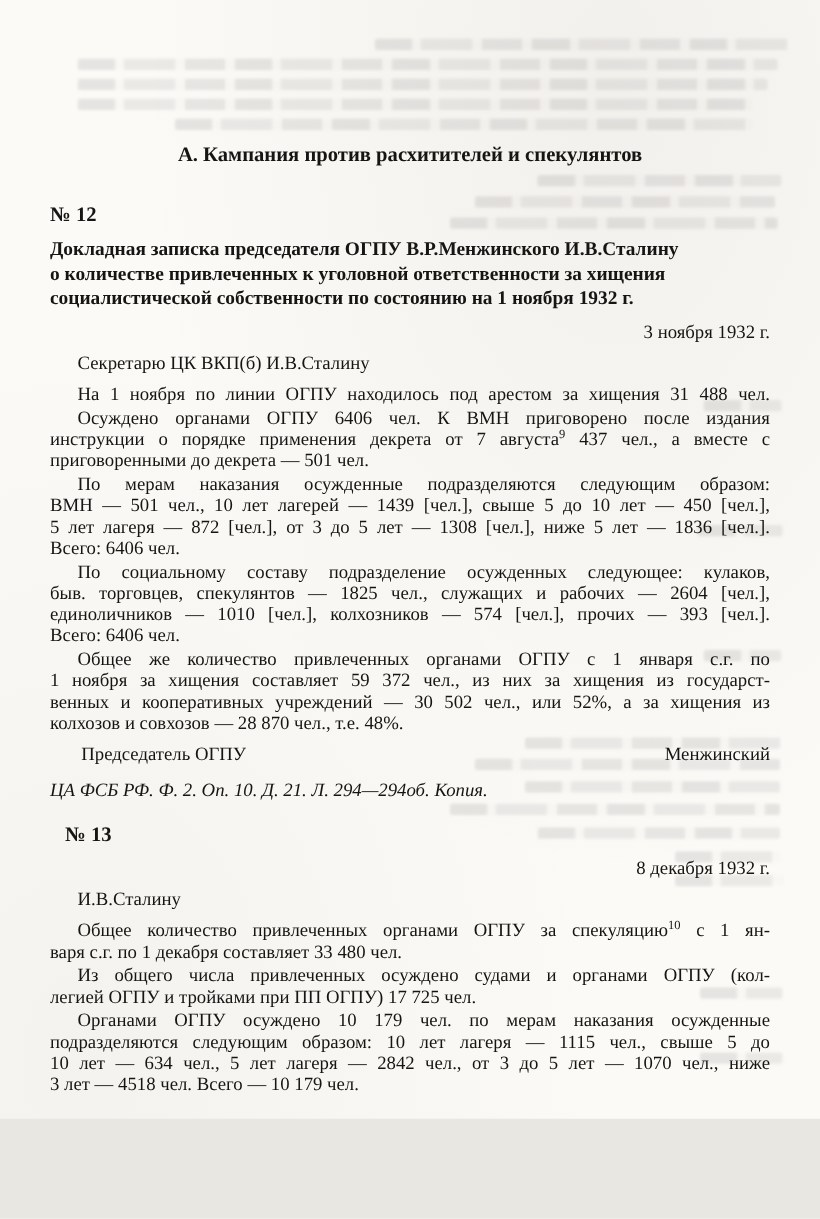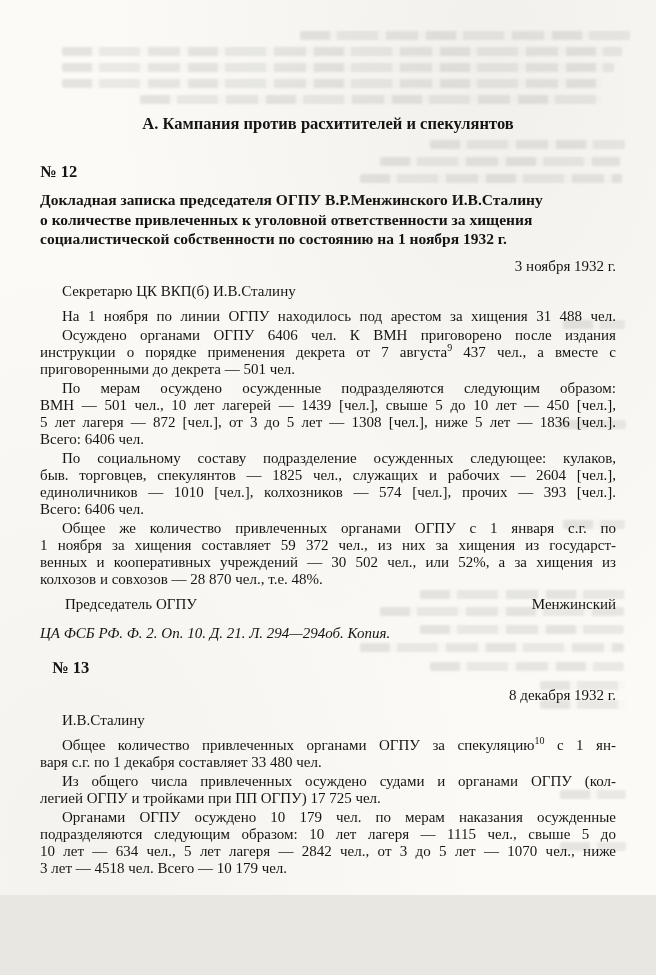--- a/index.html
+++ b/index.html
@@ -140,21 +140,21 @@
         <div class="line j indent">На 1 ноября по линии ОГПУ находилось под арестом за хищения 31 488 чел.</div>
       </div>
 
       <div class="para">
         <div class="line j indent">Осуждено органами ОГПУ 6406 чел. К ВМН приговорено после издания</div>
         <div class="line j"><span>инструкции о порядке применения декрета от 7 августа</span><sup>9</sup><span> 437 чел., а вместе с</span></div>
         <div class="line">приговоренными до декрета — 501 чел.</div>
       </div>
 
       <div class="para">
-        <div class="line j indent">По мерам осуждено осужденные подразделяются следующим образом:</div>
+        <div class="line j indent">По мерам наказания осужденные подразделяются следующим образом:</div>
         <div class="line j">ВМН — 501 чел., 10 лет лагерей — 1439 [чел.], свыше 5 до 10 лет — 450 [чел.],</div>
         <div class="line j">5 лет лагеря — 872 [чел.], от 3 до 5 лет — 1308 [чел.], ниже 5 лет — 1836 [чел.].</div>
         <div class="line">Всего: 6406 чел.</div>
       </div>
 
       <div class="para">
         <div class="line j indent">По социальному составу подразделение осужденных следующее: кулаков,</div>
         <div class="line j">быв. торговцев, спекулянтов — 1825 чел., служащих и рабочих — 2604 [чел.],</div>
         <div class="line j">единоличников — 1010 [чел.], колхозников — 574 [чел.], прочих — 393 [чел.].</div>
         <div class="line">Всего: 6406 чел.</div>

